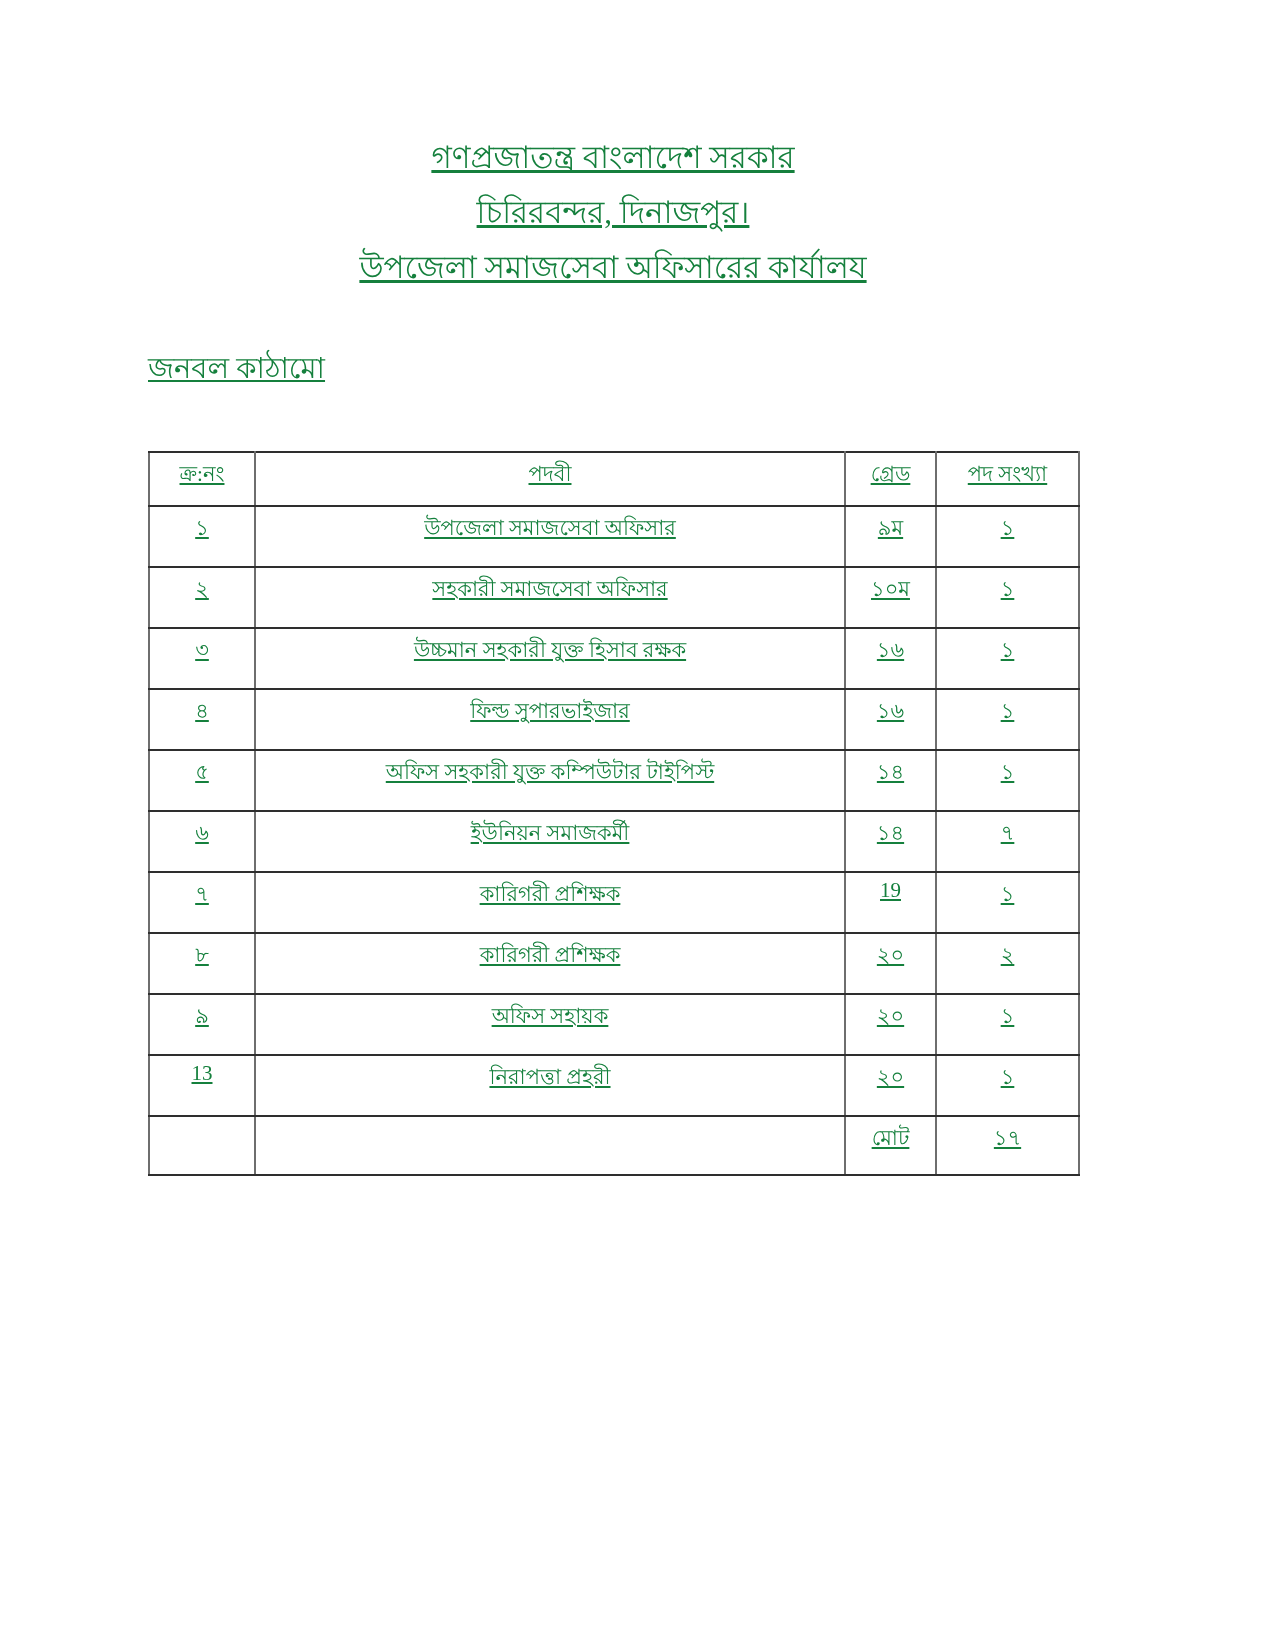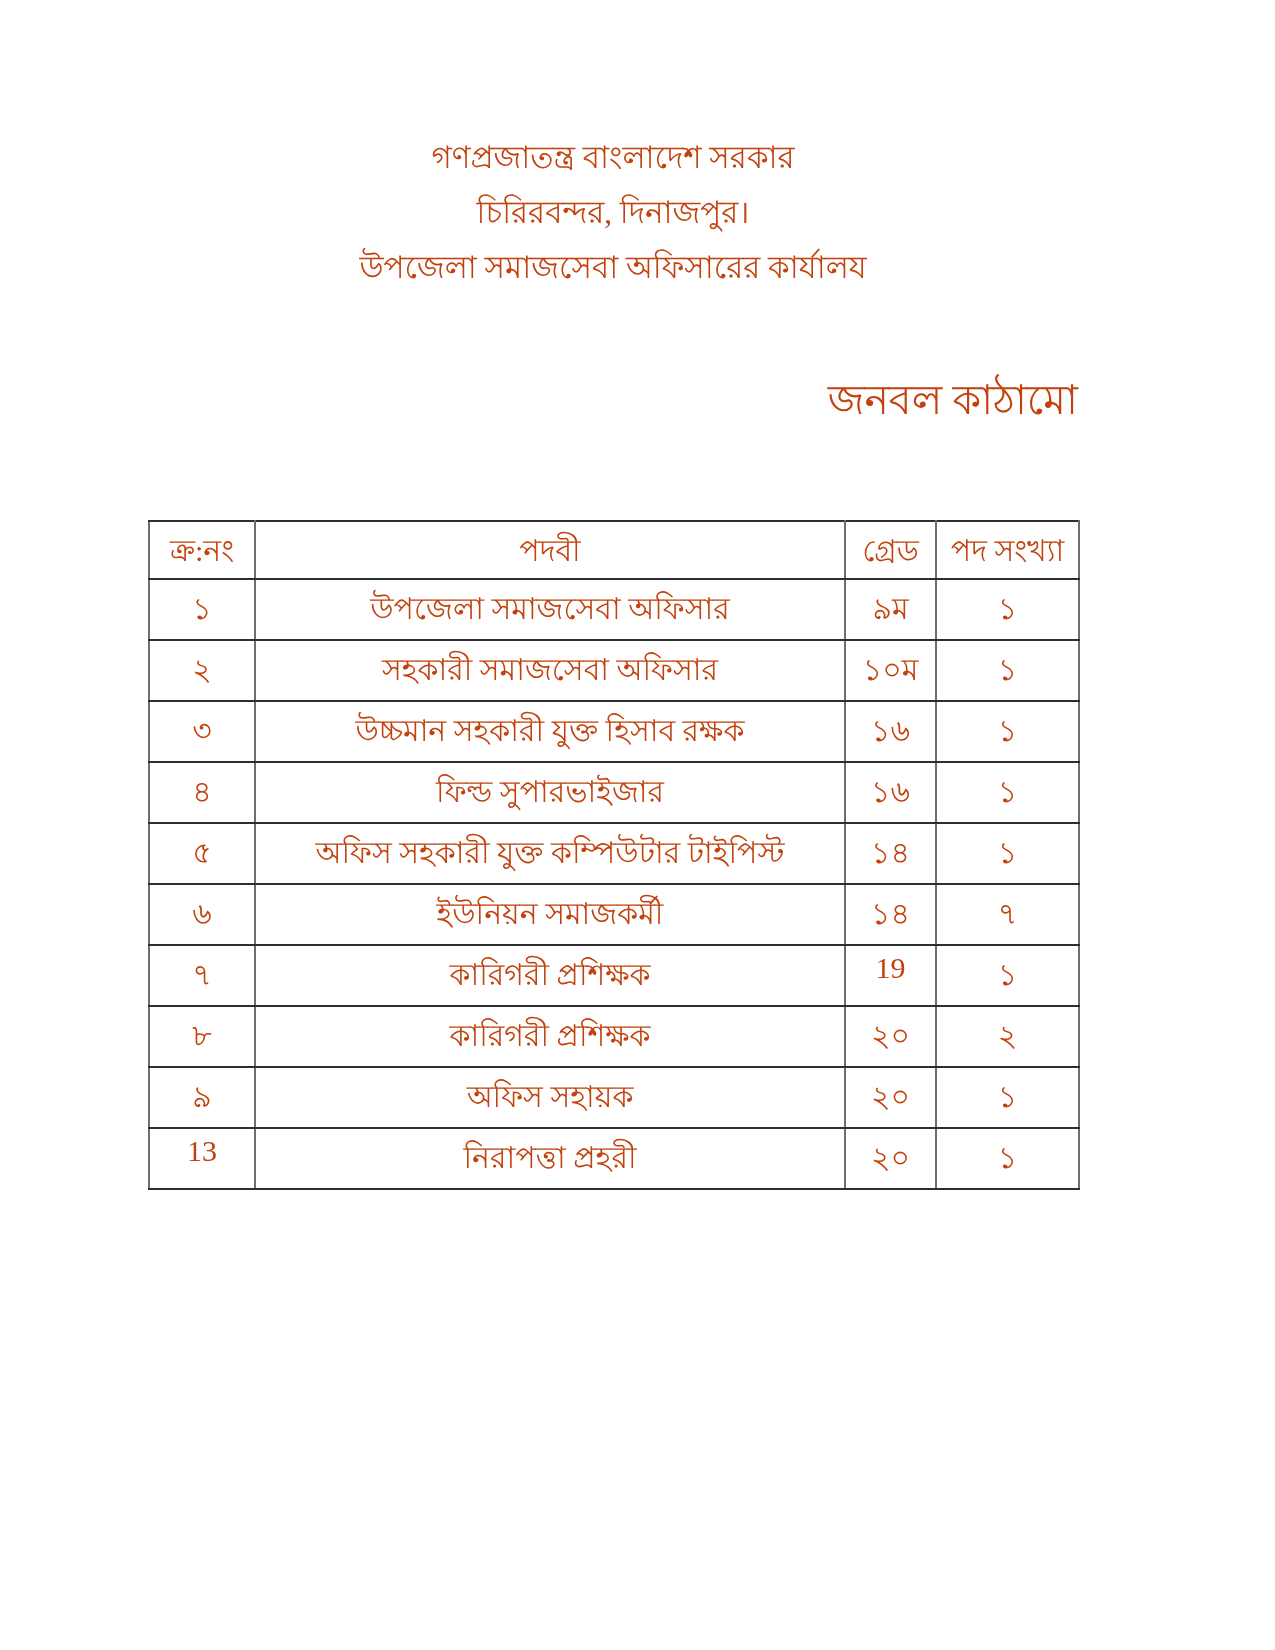--- a/index.html
+++ b/index.html
@@ -5,49 +5,50 @@
   html, body {
     margin: 0;
     padding: 0;
     background: #ffffff;
   }
   .page {
     position: relative;
     width: 1275px;
     height: 1650px;
     background: #ffffff;
-    color: #c2410c;
+    color: #15803d;
     font-family: "Liberation Serif", "DejaVu Serif", serif;
     overflow: hidden;
+    text-decoration: underline;
   }
   .content {
     margin-left: 148px;
     width: 930px;
   }
   .doc-header {
     padding-top: 138px;
     text-align: center;
     font-size: 31px;
     line-height: 40px;
   }
   .doc-header .hline {
     margin-bottom: 15px;
   }
   .section-title {
-    margin-top: 92px;
-    text-align: right;
-    font-size: 41px;
+    margin-top: 60px;
+    text-align: left;
+    font-size: 29px;
     line-height: 40px;
   }
   table.staffing {
-    margin-top: 100px;
+    margin-top: 63px;
     border-collapse: collapse;
     table-layout: fixed;
     width: 930px;
-    font-size: 30px;
+    font-size: 21px;
   }
   table.staffing td, table.staffing th {
     font-weight: normal;
     text-align: center;
     vertical-align: top;
     padding: 5px 4px 0 4px;
     border-top: 2px solid #2e2e2e;
     border-bottom: 2px solid #2e2e2e;
     border-left: 2px solid #6e6e6e;
     border-right: 2px solid #6e6e6e;
@@ -151,17 +152,23 @@
           <td>২০</td>
           <td>১</td>
         </tr>
         <tr class="data-row">
           <td>13</td>
           <td>নিরাপত্তা প্রহরী</td>
           <td>২০</td>
           <td>১</td>
         </tr>
 
+        <tr class="total-row">
+          <td></td>
+          <td></td>
+          <td>মোট</td>
+          <td>১৭</td>
+        </tr>
       </tbody>
     </table>
 
   </div>
 </div>
 
 </body></html>

